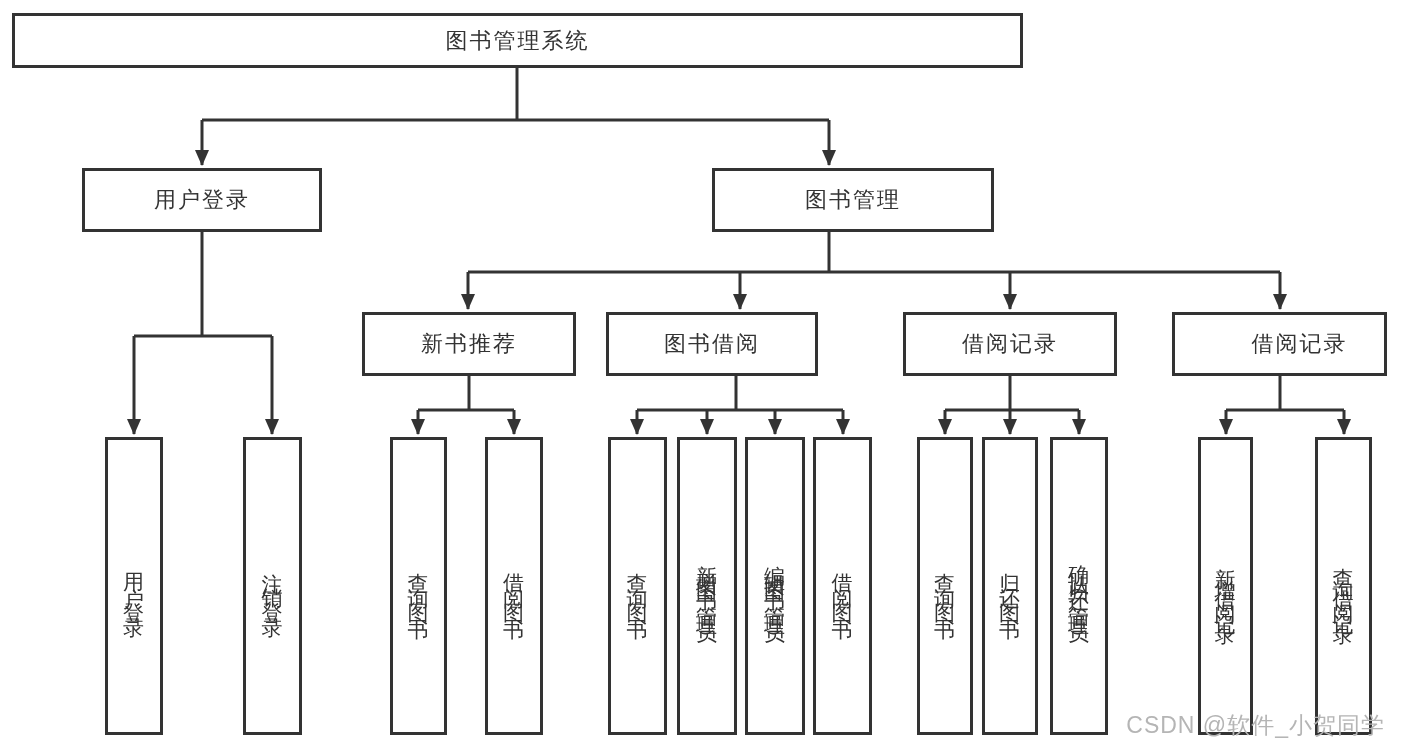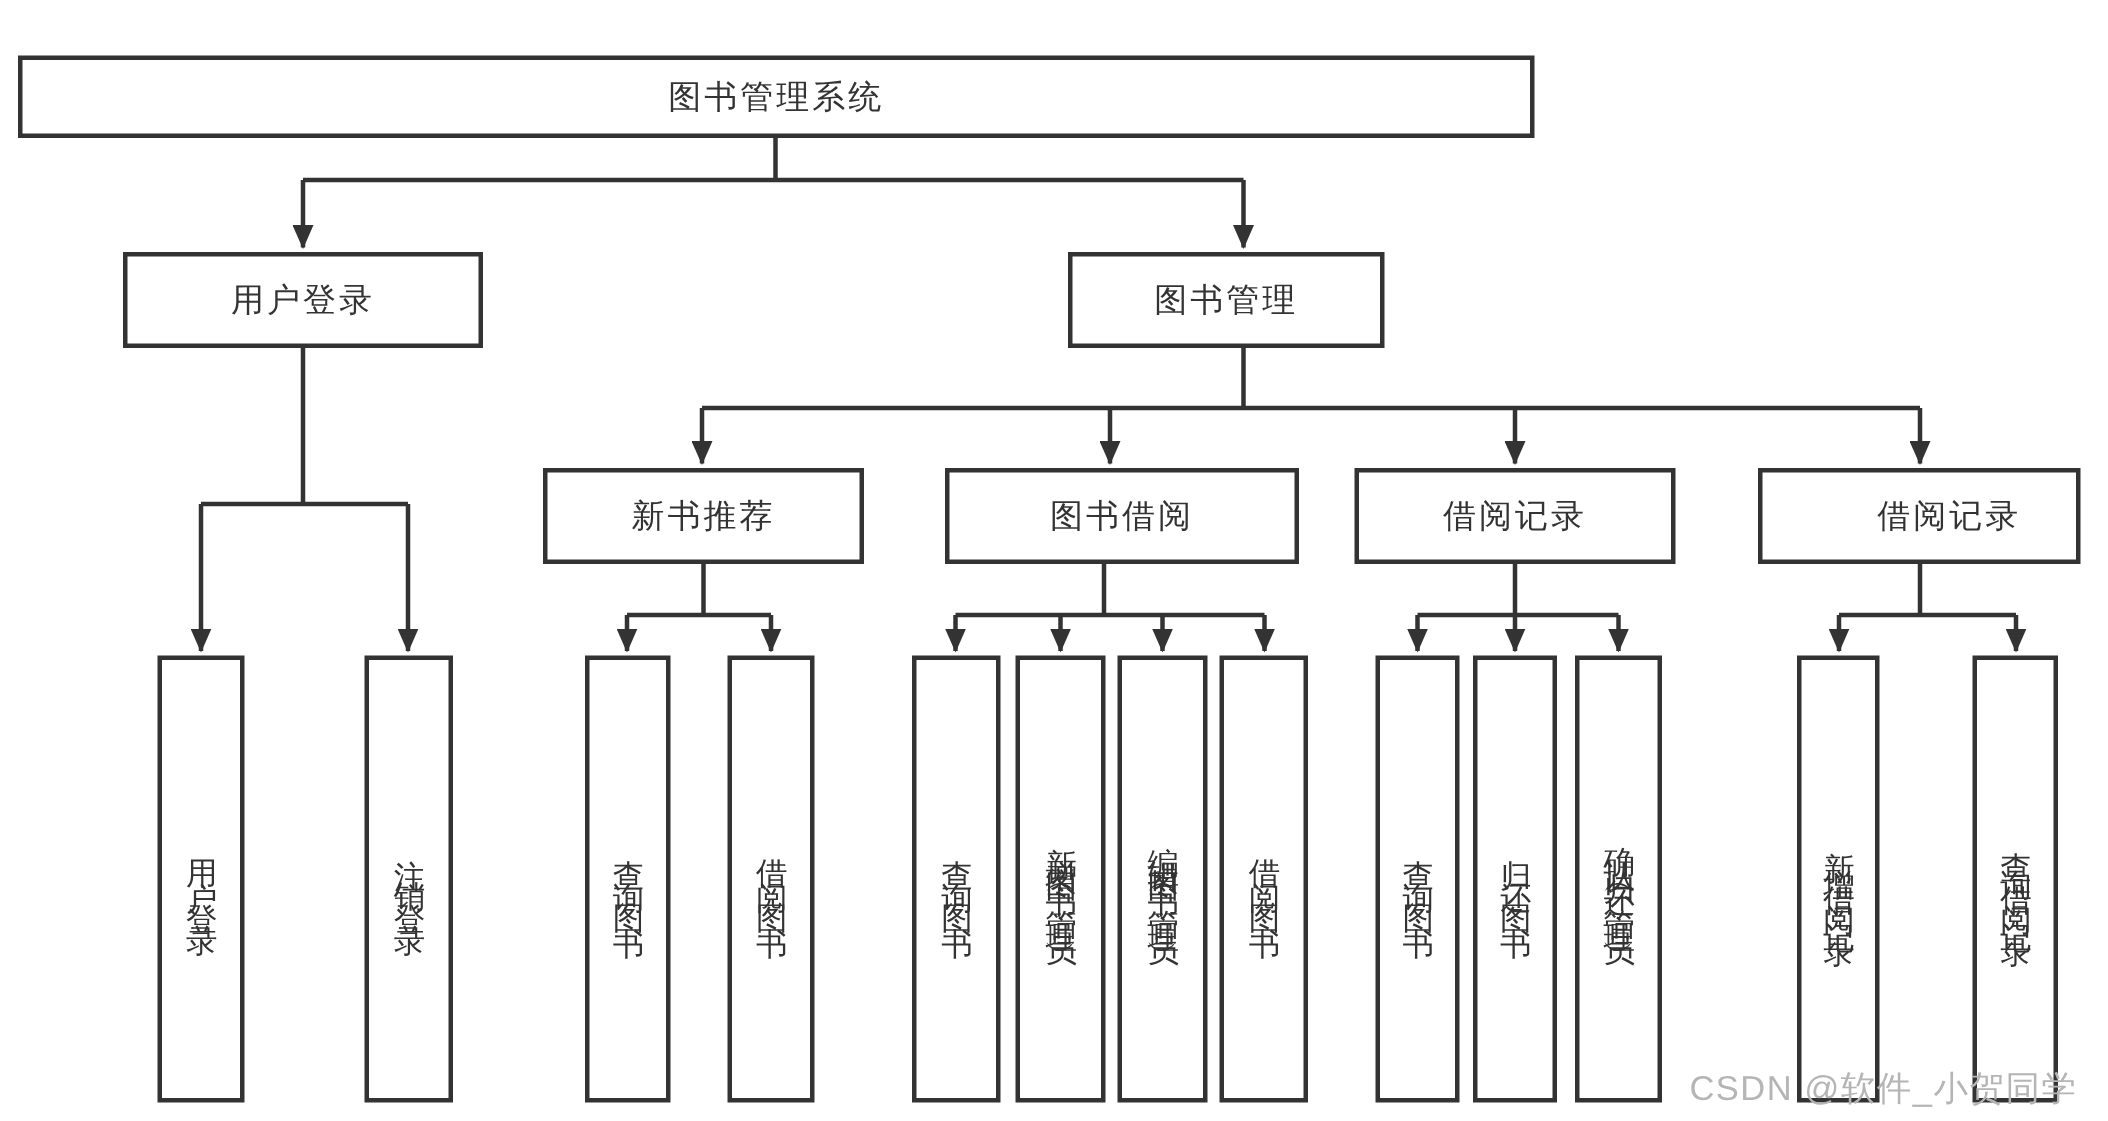--- a/index.html
+++ b/index.html
@@ -22,26 +22,26 @@
     border: 3px solid #333333;
     background: #ffffff;
     color: #333333;
     display: flex;
     align-items: center;
     justify-content: center;
     font-size: 22px;
     letter-spacing: 2px;
     white-space: nowrap;
   }
-  .node--root   { left: 12px;   top: 13px;  width: 1011px; height: 55px; margin-top: 24px; }
+  .node--root   { left: 12px;   top: 13px;  width: 1011px; height: 55px; }
   .node--l2a    { left: 82px;   top: 168px; width: 240px;  height: 64px; }
-  .node--l2b    { left: 712px;  top: 168px; width: 211px;  height: 64px; }
+  .node--l2b    { left: 712px;  top: 168px; width: 282px;  height: 64px; }
   .node--l3     { top: 312px; height: 64px; }
   .node--s0     { left: 362px;  width: 214px; }
-  .node--s1     { left: 630px;  width: 236px; }
+  .node--s1     { left: 606px;  width: 212px; }
   .node--s2     { left: 903px;  width: 214px; }
   .node--s3     { left: 1172px; width: 215px; padding-left: 40px; }
   .leaf {
     position: absolute;
     top: 437px;
     height: 298px;
     box-sizing: border-box;
     border: 3px solid #333333;
     background: #ffffff;
     color: #333333;

